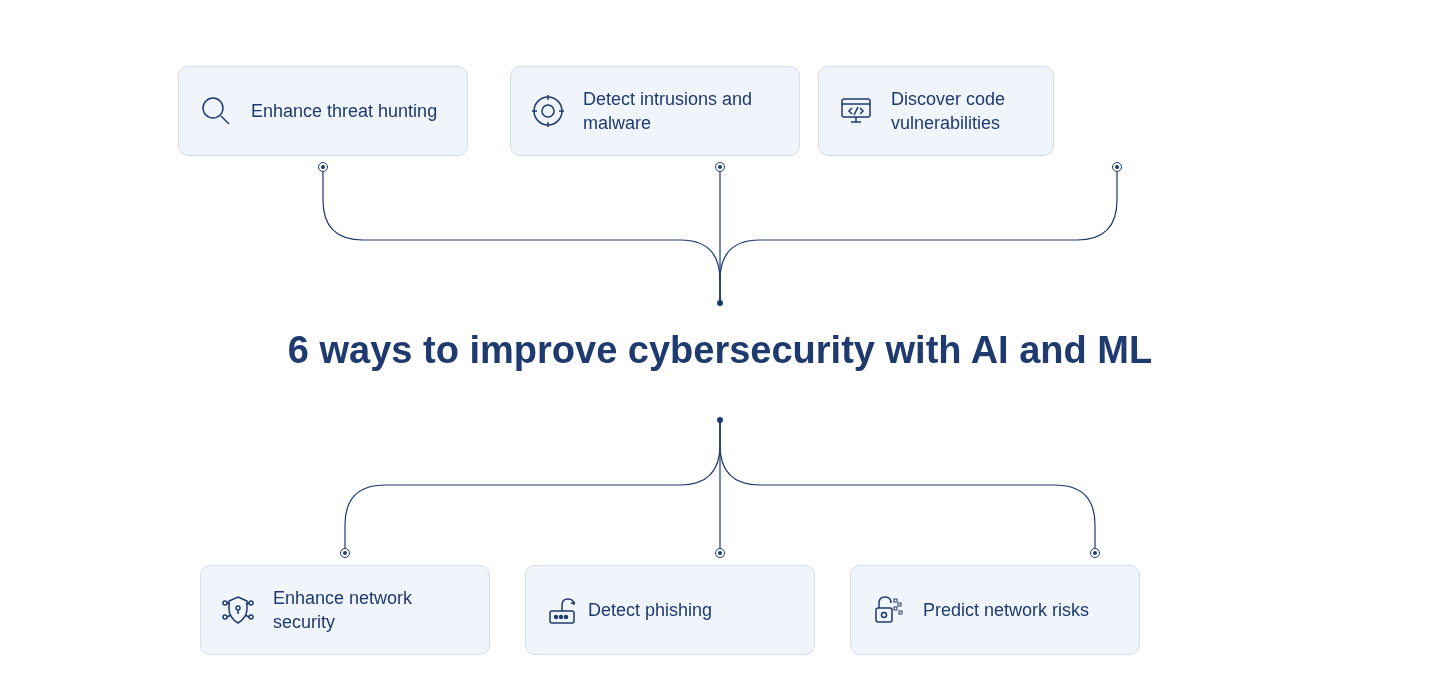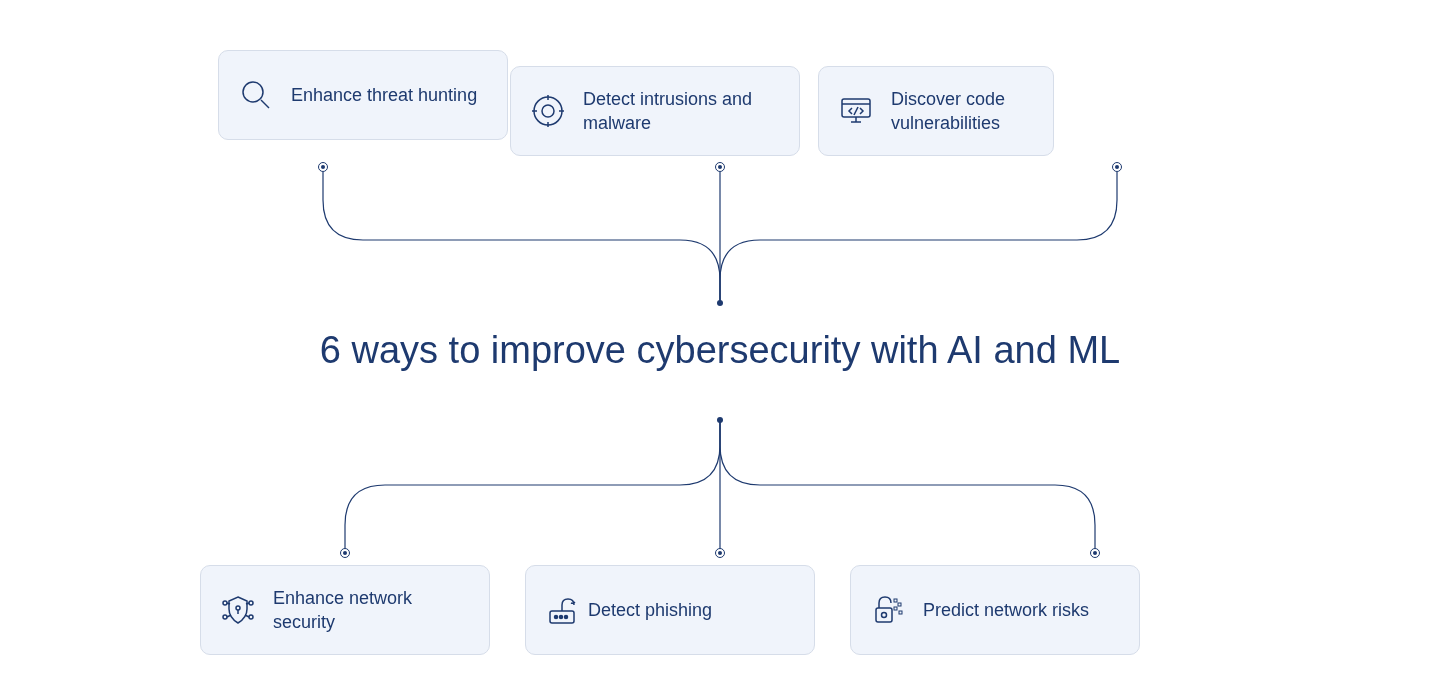--- a/index.html
+++ b/index.html
@@ -15,21 +15,21 @@
       width: 100%;
       height: 100%;
     }
     .title {
       position: absolute;
       left: 50%;
       top: 50%;
       transform: translate(-50%, -50%);
       color: #1e3a6f;
       font-size: 38px;
-      font-weight: 400;
+      font-weight: 700;
       text-align: center;
       white-space: nowrap;
     }
     .card {
       position: absolute;
       width: 290px;
       height: 90px;
       background: #f0f4fb;
       border: 1px solid #d6dde9;
       border-radius: 10px;
@@ -53,21 +53,21 @@
       fill: none;
       stroke-width: 1.5;
     }
     .card-label {
       color: #1e3a6f;
       font-size: 18px;
       font-weight: 500;
       line-height: 1.35;
     }
     
-    .card-top-1 { left: 178px; top: 50px; margin-left: 40px; }
+    .card-top-1 { left: 178px; top: 66px; }
     .card-top-2 { left: 510px; top: 66px; }
     .card-top-3 { left: 818px; top: 66px; width: 236px; }
     
     .card-bot-1 { left: 200px; top: 565px; justify-content: center; }
     .card-bot-2 { left: 525px; top: 565px; gap: 8px; }
     .card-bot-3 { left: 850px; top: 565px; }
 
     .connector-dot {
       position: absolute;
       width: 10px;

